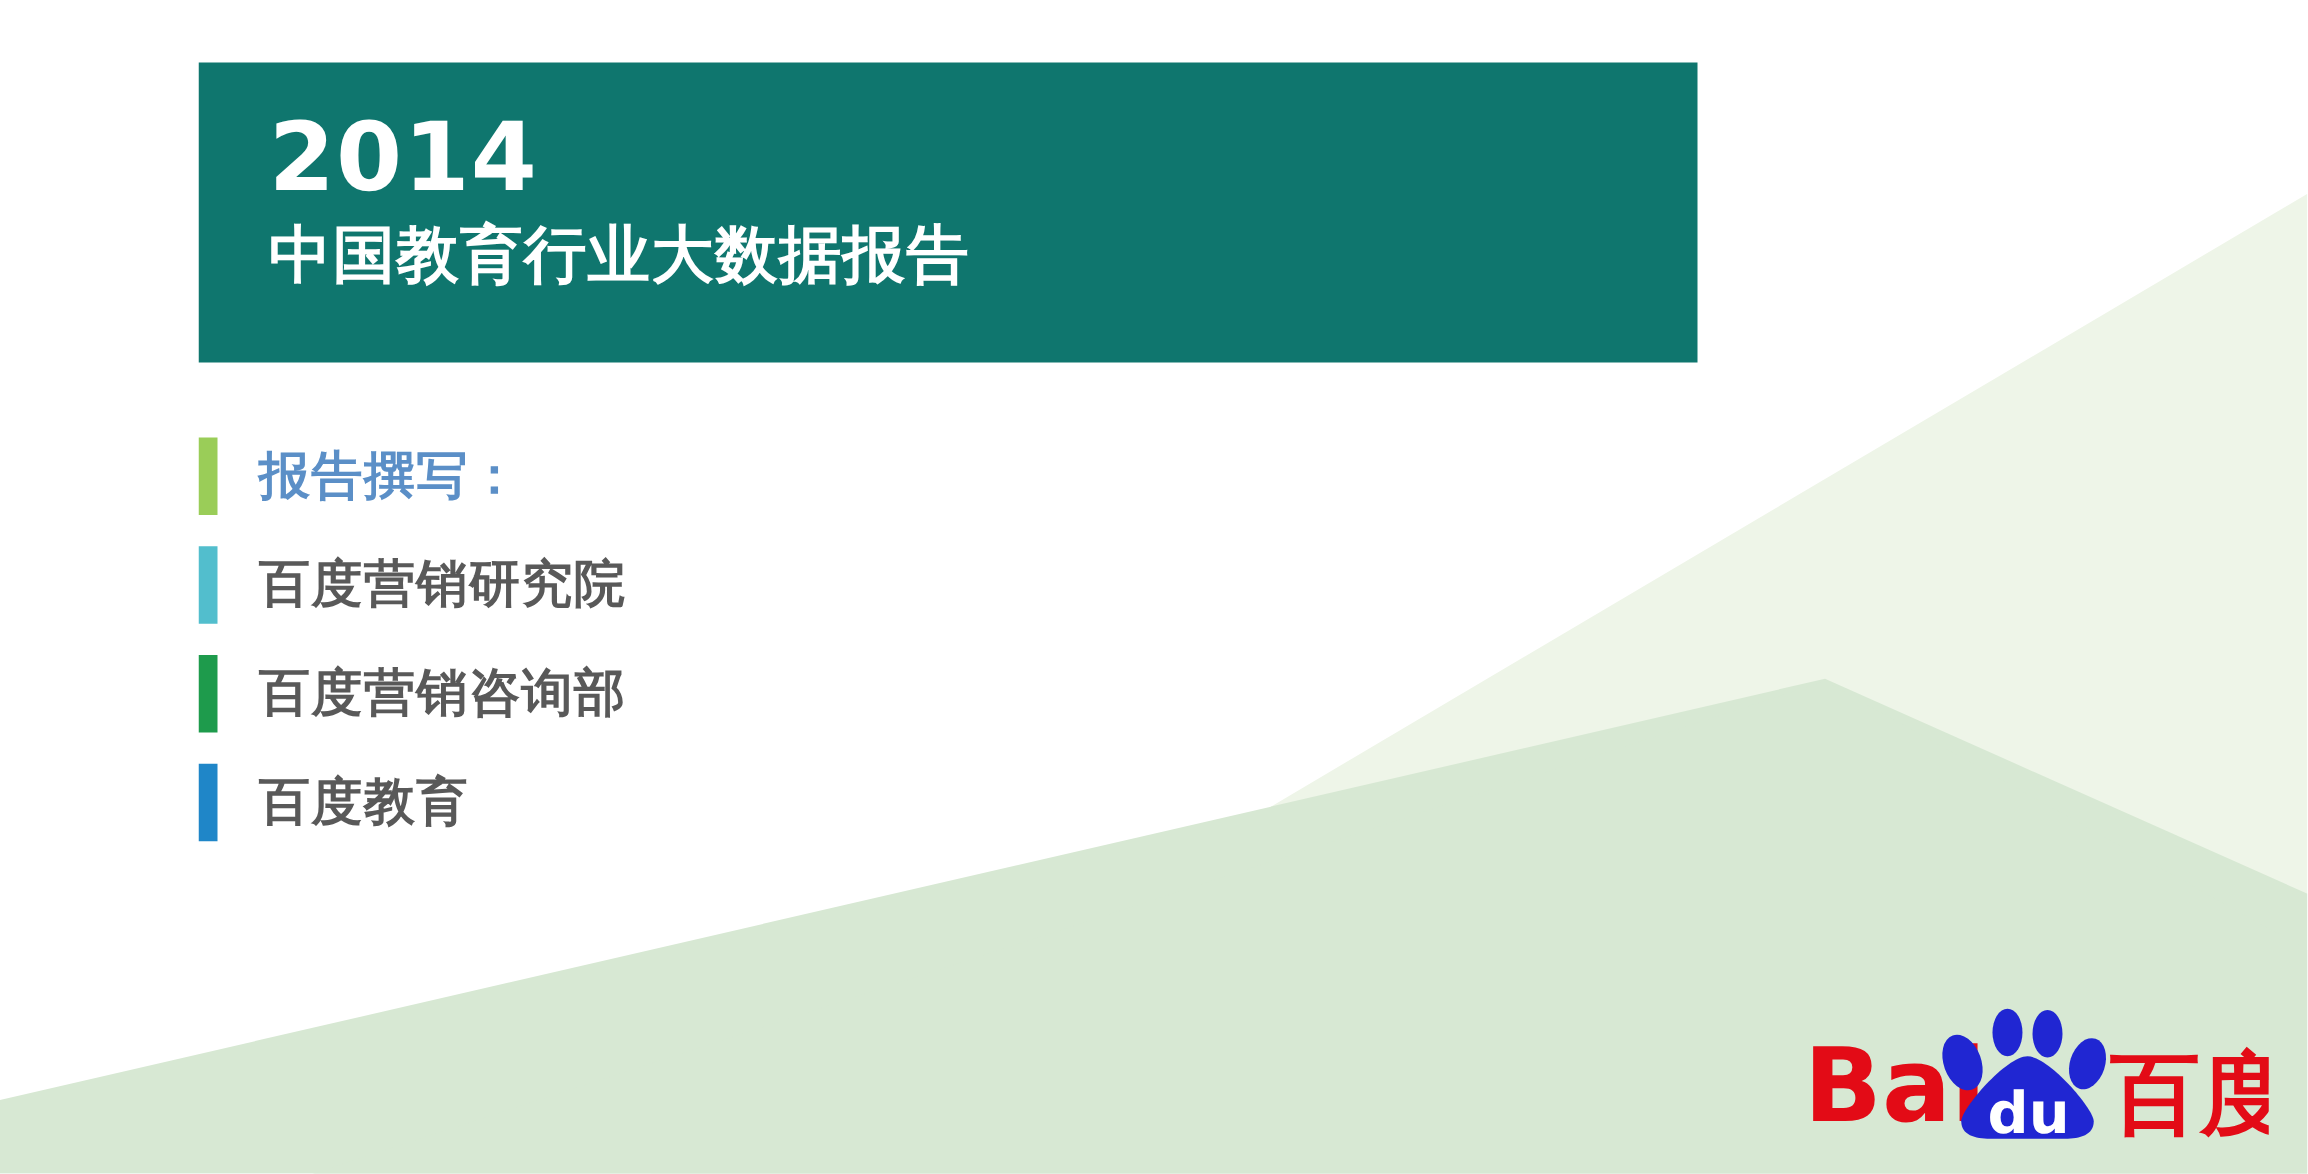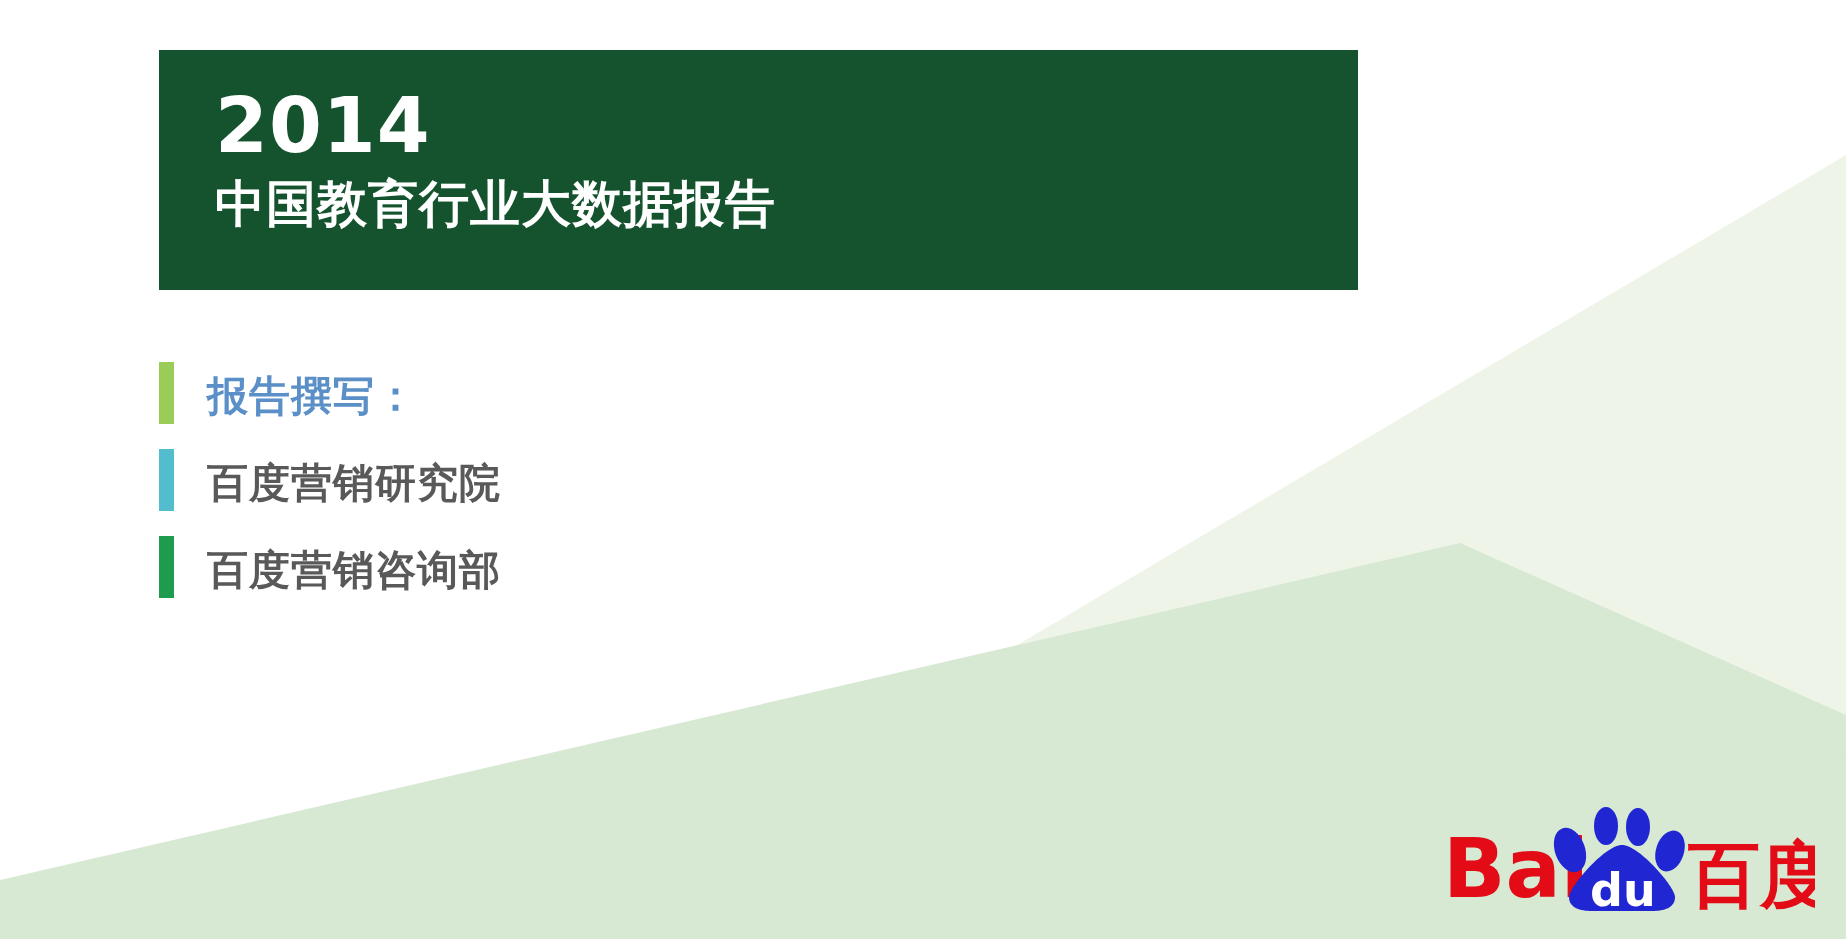--- a/index.html
+++ b/index.html
@@ -31,21 +31,21 @@
     height: 939px;
   }
 
   
   #title-banner {
     position: absolute;
     left: 159px;
     top: 50px;
     width: 1199px;
     height: 240px;
-    background: #14532d;
+    background: #0f766e;
     box-sizing: border-box;
     padding: 40px 0 0 56px;
   }
   #banner-year {
     font-size: 76px;
     font-weight: bold;
     color: #ffffff;
     line-height: 0.96;
     letter-spacing: 1px;
     margin: 0;
@@ -63,21 +63,21 @@
 
   
   #credits {
     position: absolute;
     left: 159px;
     top: 337px;
     width: 700px;
   }
   .credit-row {
     display: flex;
-    align-items: flex-end;
+    align-items: center;
     height: 87px;
   }
   .credit-bar {
     width: 15px;
     height: 62px;
     flex: 0 0 15px;
   }
   .credit-label {
     margin-left: 33px;
     font-size: 41px;
@@ -135,20 +135,24 @@
     <div class="credit-row">
       <span class="credit-bar" style="background:#52BECD"></span>
       <span class="credit-label body">百度营销研究院</span>
     </div>
 
     <div class="credit-row">
       <span class="credit-bar" style="background:#1E9B4C"></span>
       <span class="credit-label body">百度营销咨询部</span>
     </div>
 
+    <div class="credit-row">
+      <span class="credit-bar" style="background:#1F86C8"></span>
+      <span class="credit-label body">百度教育</span>
+    </div>
 
   </div>
 
   <div id="baidu-logo">
     <svg viewBox="0 0 372 110" aria-hidden="true">
 
       <text x="0" y="92" font-family="'DejaVu Sans','Liberation Sans',sans-serif" font-size="82" font-weight="bold" fill="#E30B16">Bai</text>
 
       <g fill="#2026D2">
         <ellipse cx="127" cy="45" rx="15" ry="23" transform="rotate(-20 127 45)"></ellipse>

